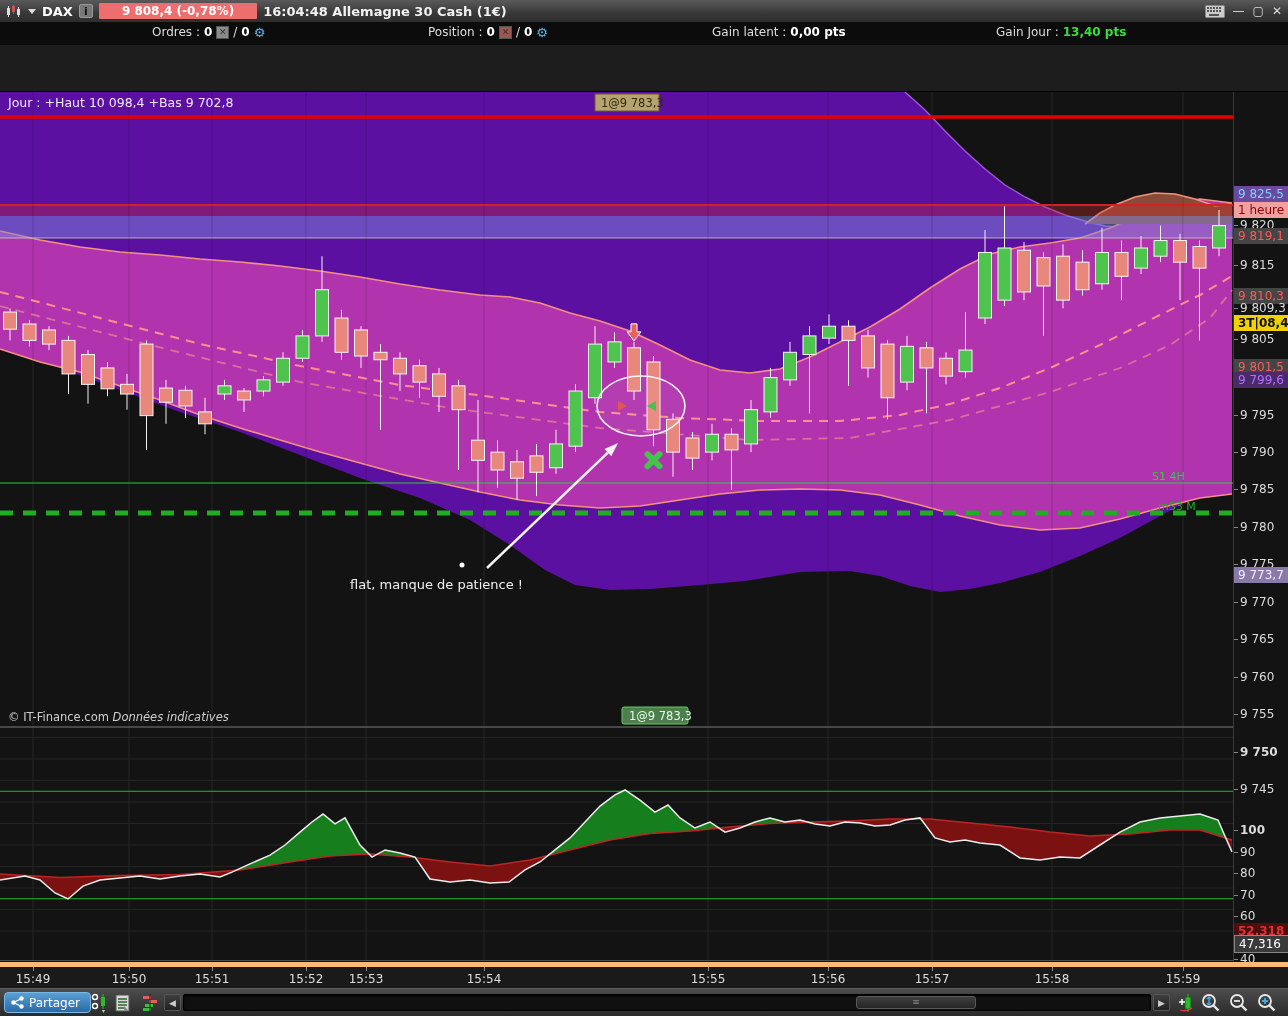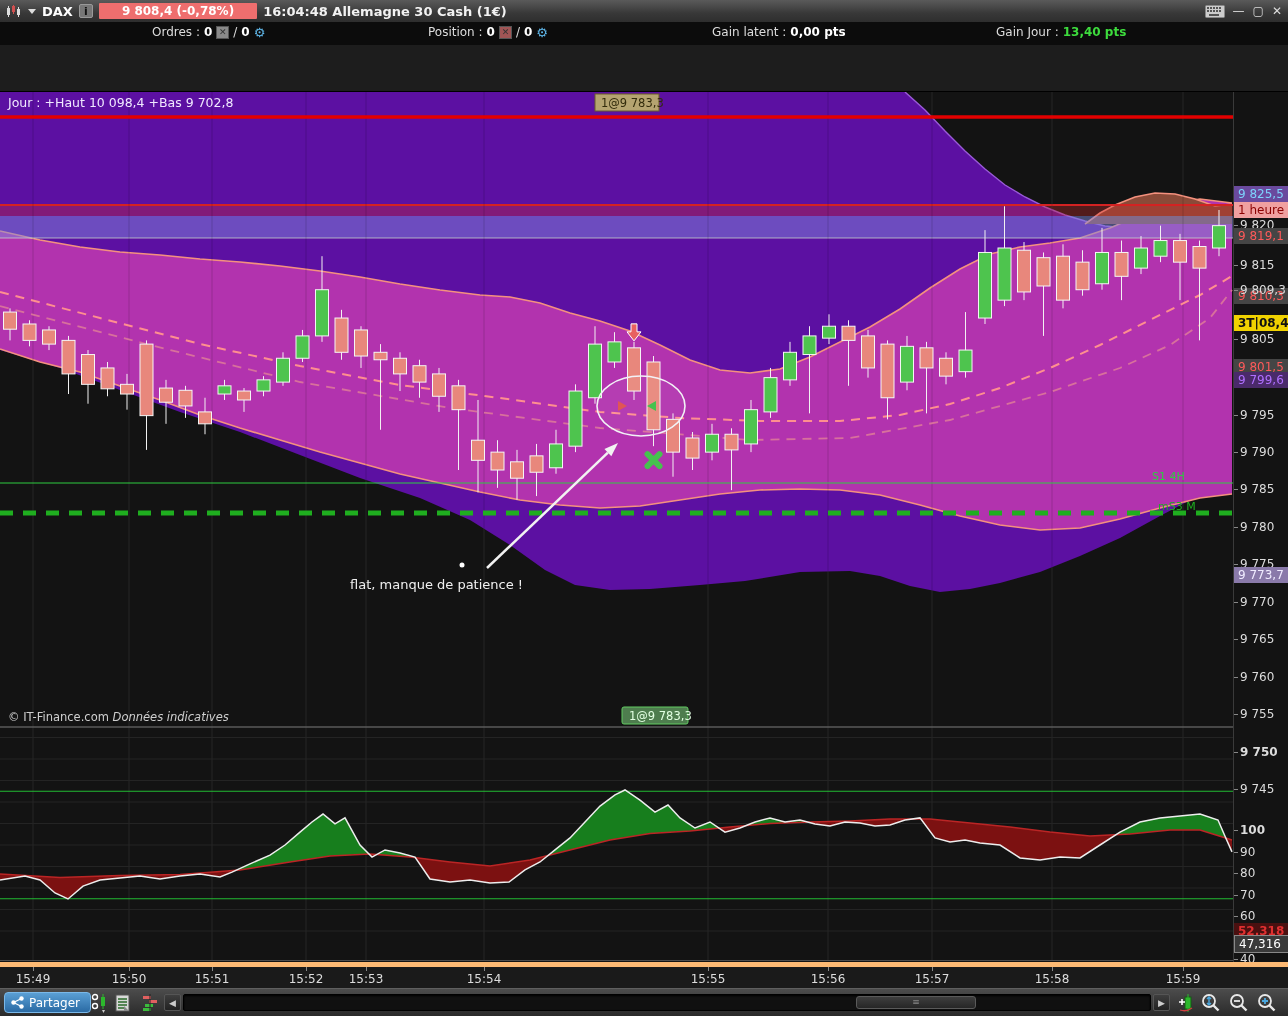--- a/index.html
+++ b/index.html
@@ -468,21 +468,21 @@
       <line x1="0" y1="960.5" x2="1233" y2="960.5" stroke="#4e4e4e" stroke-width="1"></line>
     </svg>
 
   <div class="axis" id="axis">
       <div class="chip chip-purple" style="top: 102px;">9 825,5</div>
       <div class="chip chip-pink" style="top: 118px;">1 heure</div>
       <div class="lbl" style="top: 133px;">9 820</div>
       <div class="chip chip-grayred" style="top: 144px;">9 819,1</div>
       <div class="lbl" style="top: 173px;">9 815</div>
       <div class="chip chip-grayred" style="top: 204px;">9 810,3</div>
-      <div class="lbl" style="top: 198px;">9 809,3</div>
+      <div class="lbl" style="top: 216px;">9 809,3</div>
       <div class="chip chip-yellow" style="top: 231px;">3T|08,4</div>
       <div class="lbl" style="top: 247px;">9 805</div>
       <div class="chip chip-grayred" style="top: 275px;">9 801,5</div>
       <div class="chip chip-violet" style="top: 288px;">9 799,6</div>
       <div class="lbl" style="top: 323px;">9 795</div>
       <div class="lbl" style="top: 360px;">9 790</div>
       <div class="lbl" style="top: 397px;">9 785</div>
       <div class="lbl" style="top: 435px;">9 780</div>
       <div class="lbl" style="top: 472px;">9 775</div>
       <div class="chip chip-lav" style="top: 483px;">9 773,7</div>

